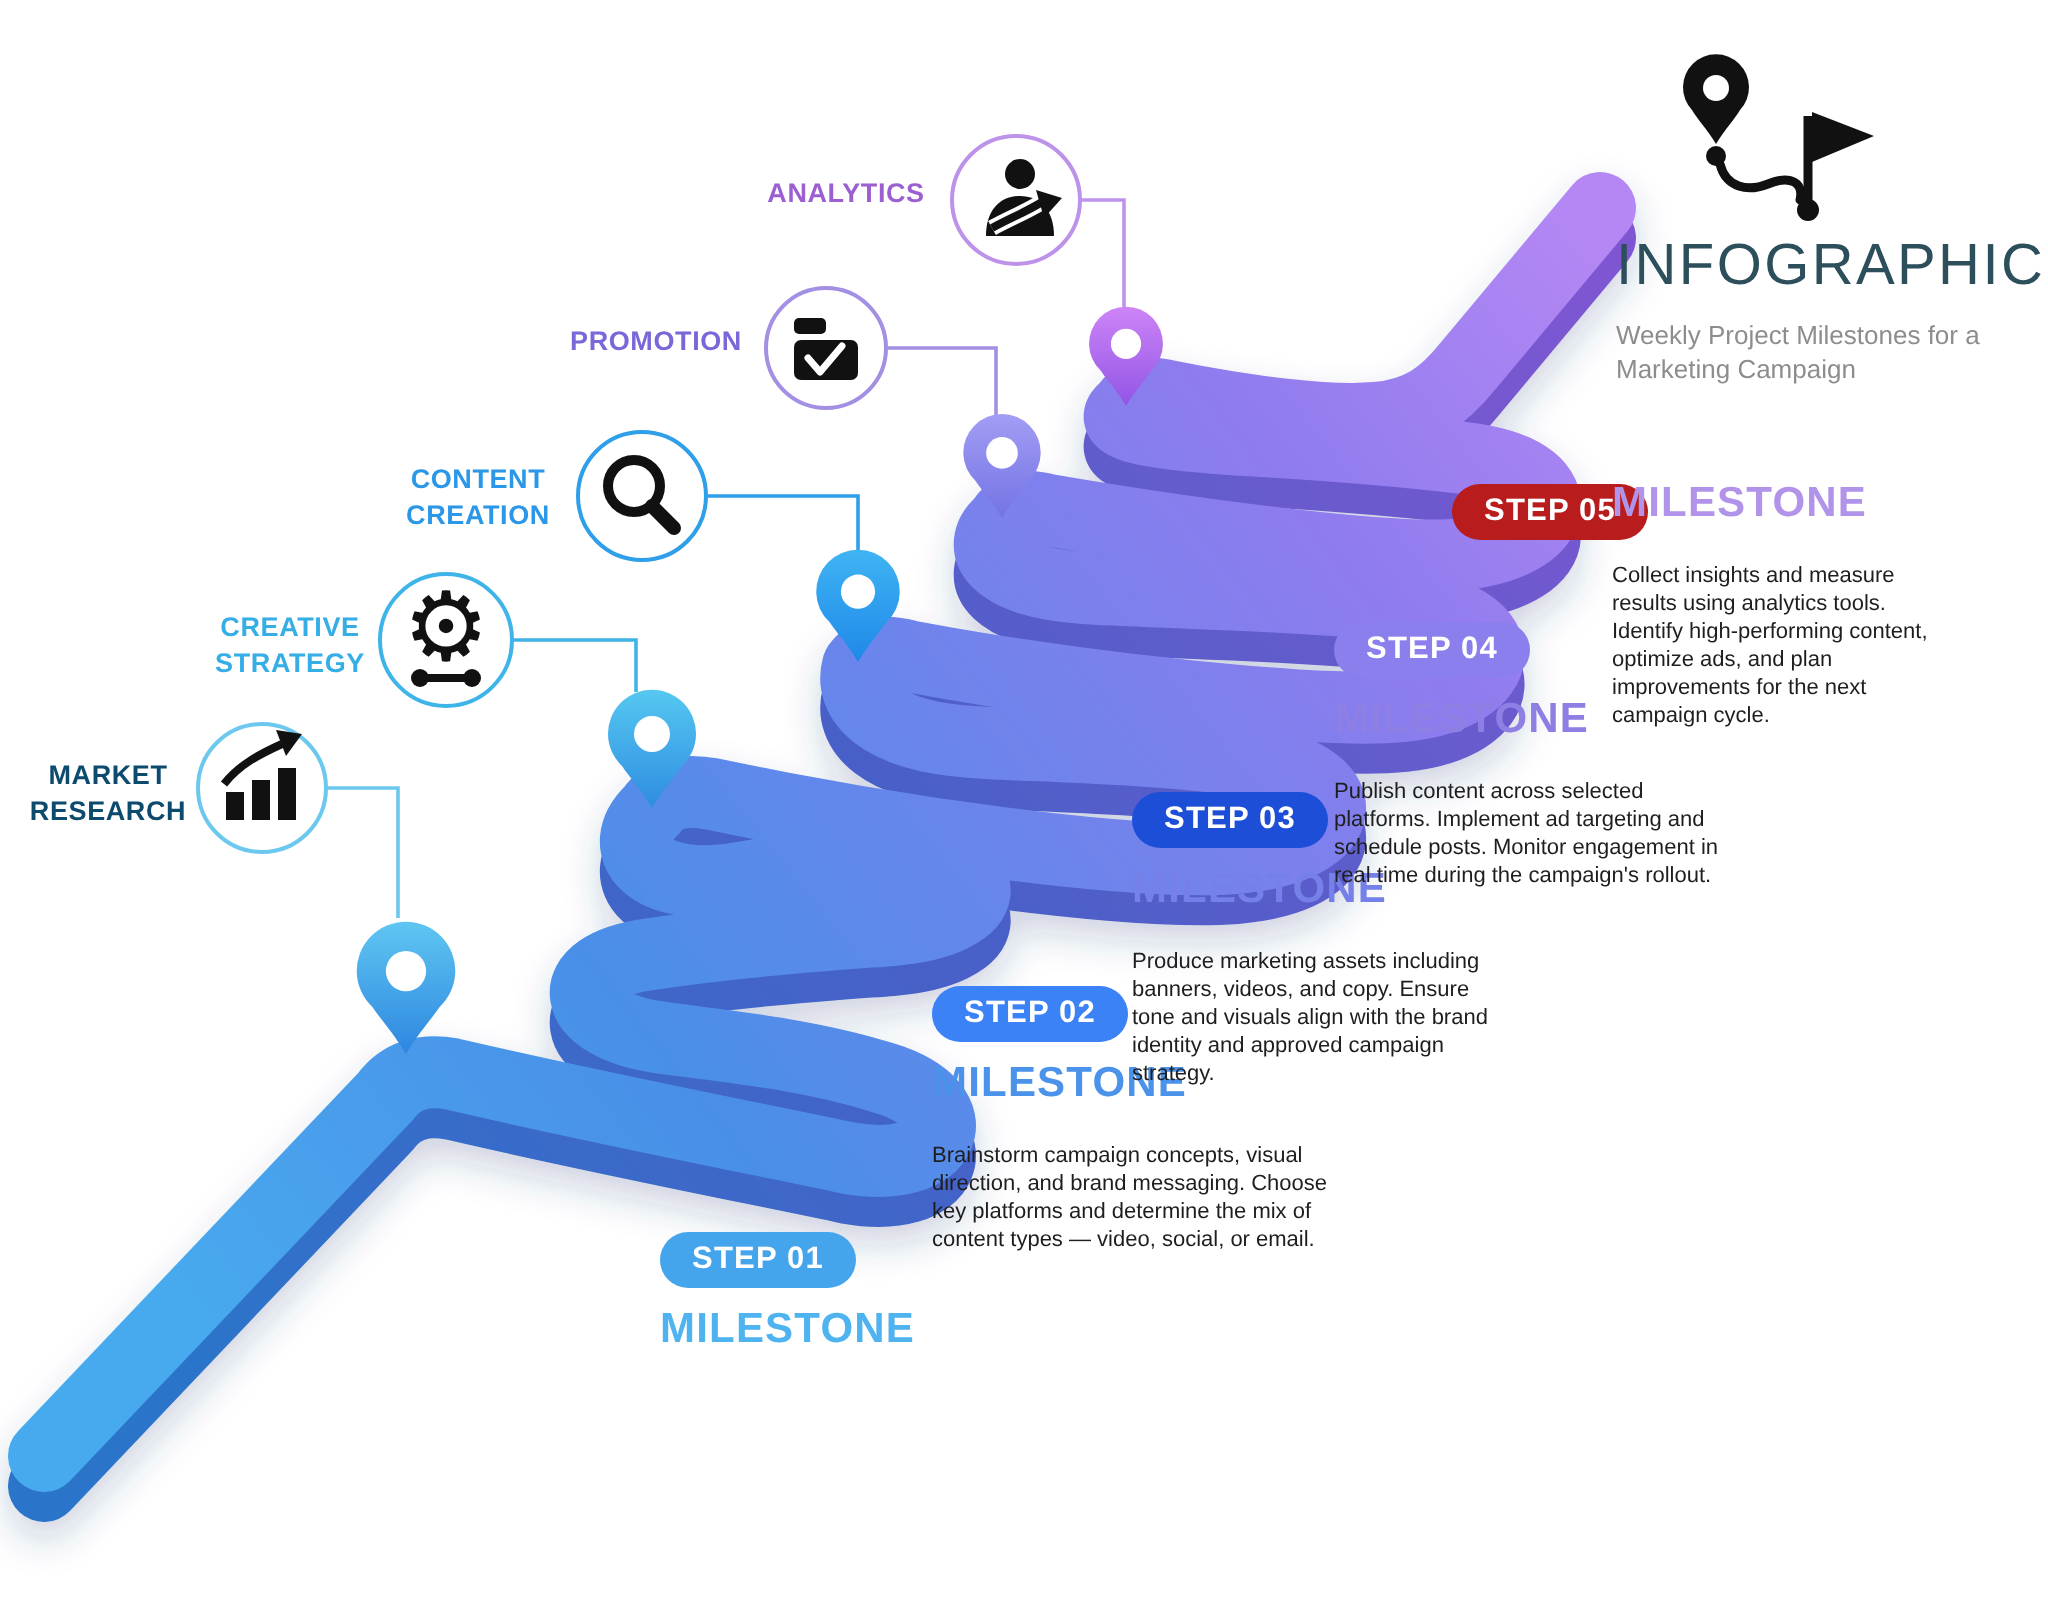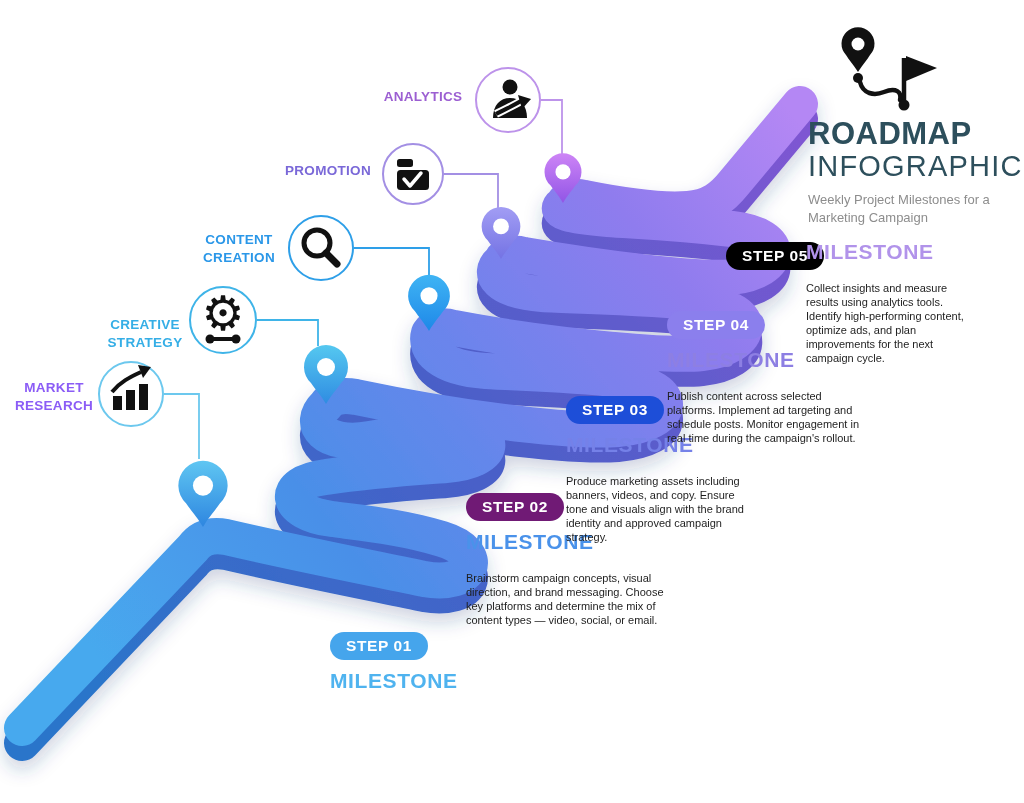--- a/index.html
+++ b/index.html
@@ -158,56 +158,55 @@
       <path d="M858 72 C 853 64 849 60 846 55 A 16.5 16.5 0 1 1 870 55 C 867 60 863 64 858 72 Z" fill="#111"></path>
       <circle cx="858" cy="44" r="6.5" fill="#fff"></circle>
       <circle cx="858" cy="78" r="5" fill="#111"></circle>
       <path d="M860 82 C 863 94 874 96 884 92 C 896 87 902 92 900 100" fill="none" stroke="#111" stroke-width="4.5" stroke-linecap="round"></path>
       <line x1="904" y1="58" x2="904" y2="102" stroke="#111" stroke-width="4.5"></line>
       <polygon points="906,56 937,68 906,81" fill="#111"></polygon>
       <circle cx="904" cy="105" r="5.5" fill="#111"></circle>
     </g>
   </svg>
 
-  <div class="cat-label c1" style="color: #8b5cf6;">MARKET RESEARCH</div>
-  <div class="cat-label c2" style="color: rgb(53, 174, 230); margin-top: 11px;">CREATIVE STRATEGY</div>
+  <div class="cat-label c1" style="color: #0c4a6e;">MARKET RESEARCH</div>
+  <div class="cat-label c2" style="color: rgb(53, 174, 230);">CREATIVE STRATEGY</div>
   <div class="cat-label c3" style="color: rgb(42, 151, 232);">CONTENT CREATION</div>
   <div class="cat-label c4" style="color: rgb(122, 104, 216);">PROMOTION</div>
   <div class="cat-label c5" style="color: rgb(156, 95, 210);">ANALYTICS</div>
 
   <div class="step s1">
-    <span class="badge" style="background-color: rgb(69, 165, 236); margin-top: 16px;">STEP 01</span>
+    <span class="badge" style="background-color: rgb(69, 165, 236);">STEP 01</span>
     <div class="milestone" style="color: rgb(79, 179, 239);">MILESTONE</div>
   </div>
 
   <div class="step s2">
-    <span class="badge" style="background-color: #701a75;">STEP 02</span>
+    <span class="badge" style="background-color: #3b82f6;">STEP 02</span>
     <div class="milestone" style="color: rgb(74, 146, 234);">MILESTONE</div>
     <div class="desc">Brainstorm campaign concepts, visual direction, and brand messaging. Choose key platforms and determine the mix of content types — video, social, or email.</div>
   </div>
 
   <div class="step s3">
     <span class="badge" style="background-color: #1d4ed8;">STEP 03</span>
     <div class="milestone" style="color: rgb(117, 129, 232);">MILESTONE</div>
     <div class="desc">Produce marketing assets including banners, videos, and copy. Ensure tone and visuals align with the brand identity and approved campaign strategy.</div>
   </div>
 
   <div class="step s4">
     <span class="badge" style="background-color: rgb(139, 127, 237);">STEP 04</span>
     <div class="milestone" style="color: rgb(141, 127, 227);">MILESTONE</div>
     <div class="desc">Publish content across selected platforms. Implement ad targeting and schedule posts. Monitor engagement in real time during the campaign's rollout.</div>
   </div>
 
   <div class="step s5b">
-    <span class="badge" style="background-color: #000000;">STEP 05</span>
+    <span class="badge" style="background-color: #b91c1c;">STEP 05</span>
   </div>
   <div class="step s5t">
     <div class="milestone" style="color: rgb(177, 147, 234);">MILESTONE</div>
     <div class="desc">Collect insights and measure results using analytics tools. Identify high-performing content, optimize ads, and plan improvements for the next campaign cycle.</div>
   </div>
 
   <div class="header">
-    <div class="title1" style="color: rgb(45, 79, 92);">ROADMAP</div>
     <div class="title2" style="color: rgb(45, 79, 92);">INFOGRAPHIC</div>
     <div class="subtitle">Weekly Project Milestones for a Marketing Campaign</div>
   </div>
 
 </div>
 
 </body></html>

